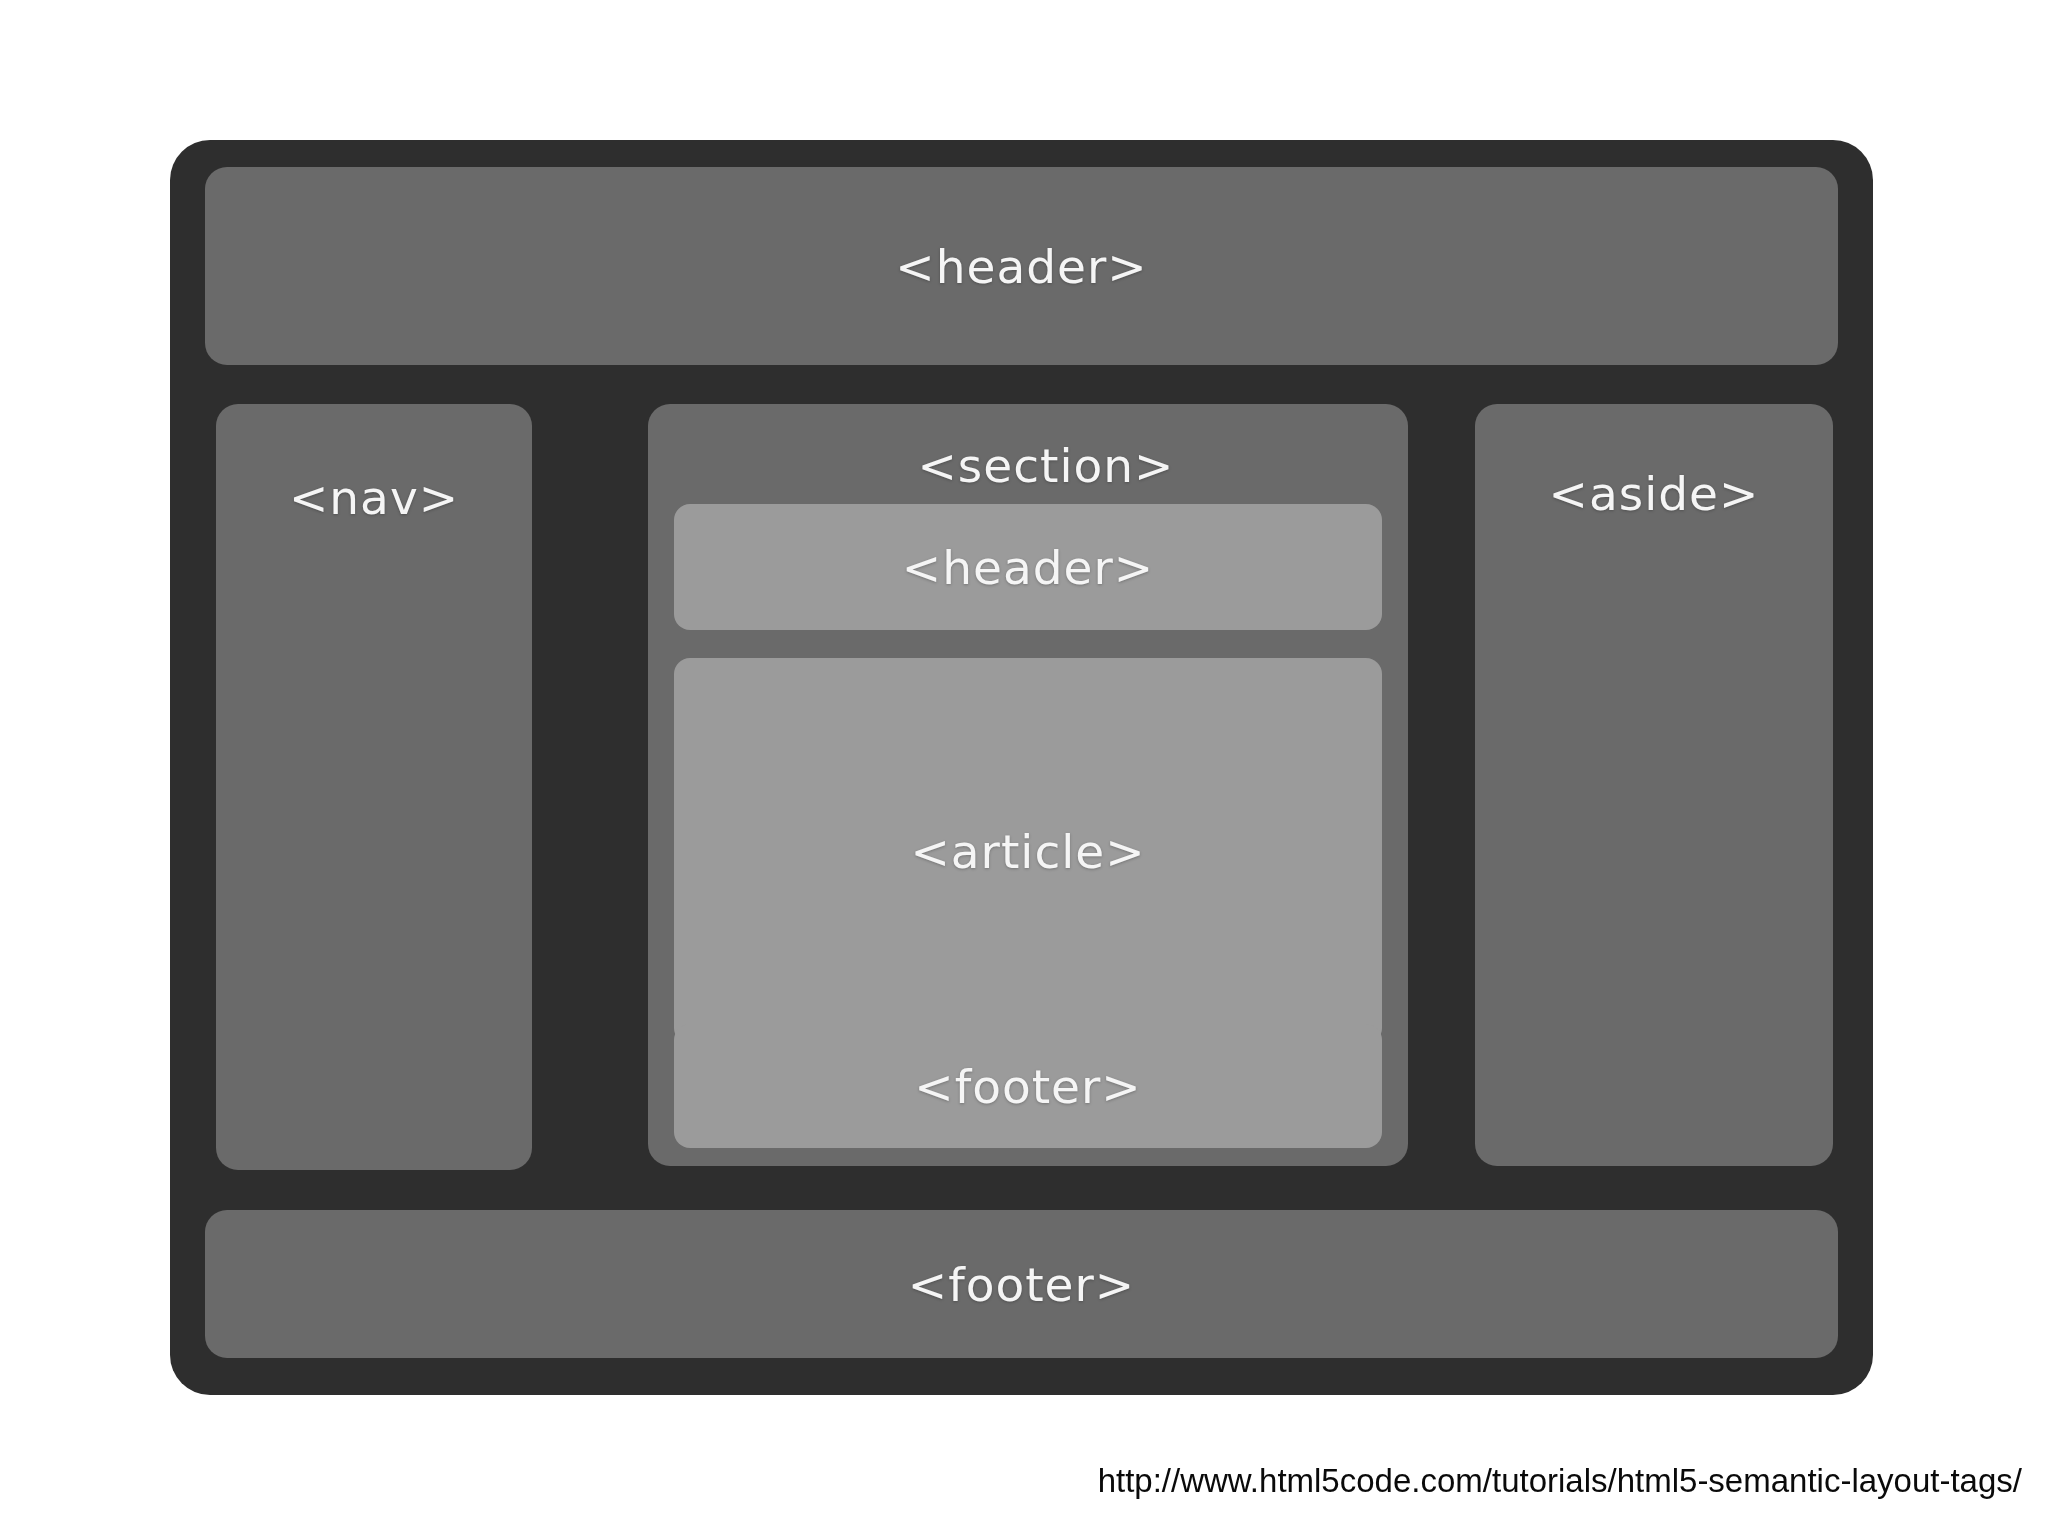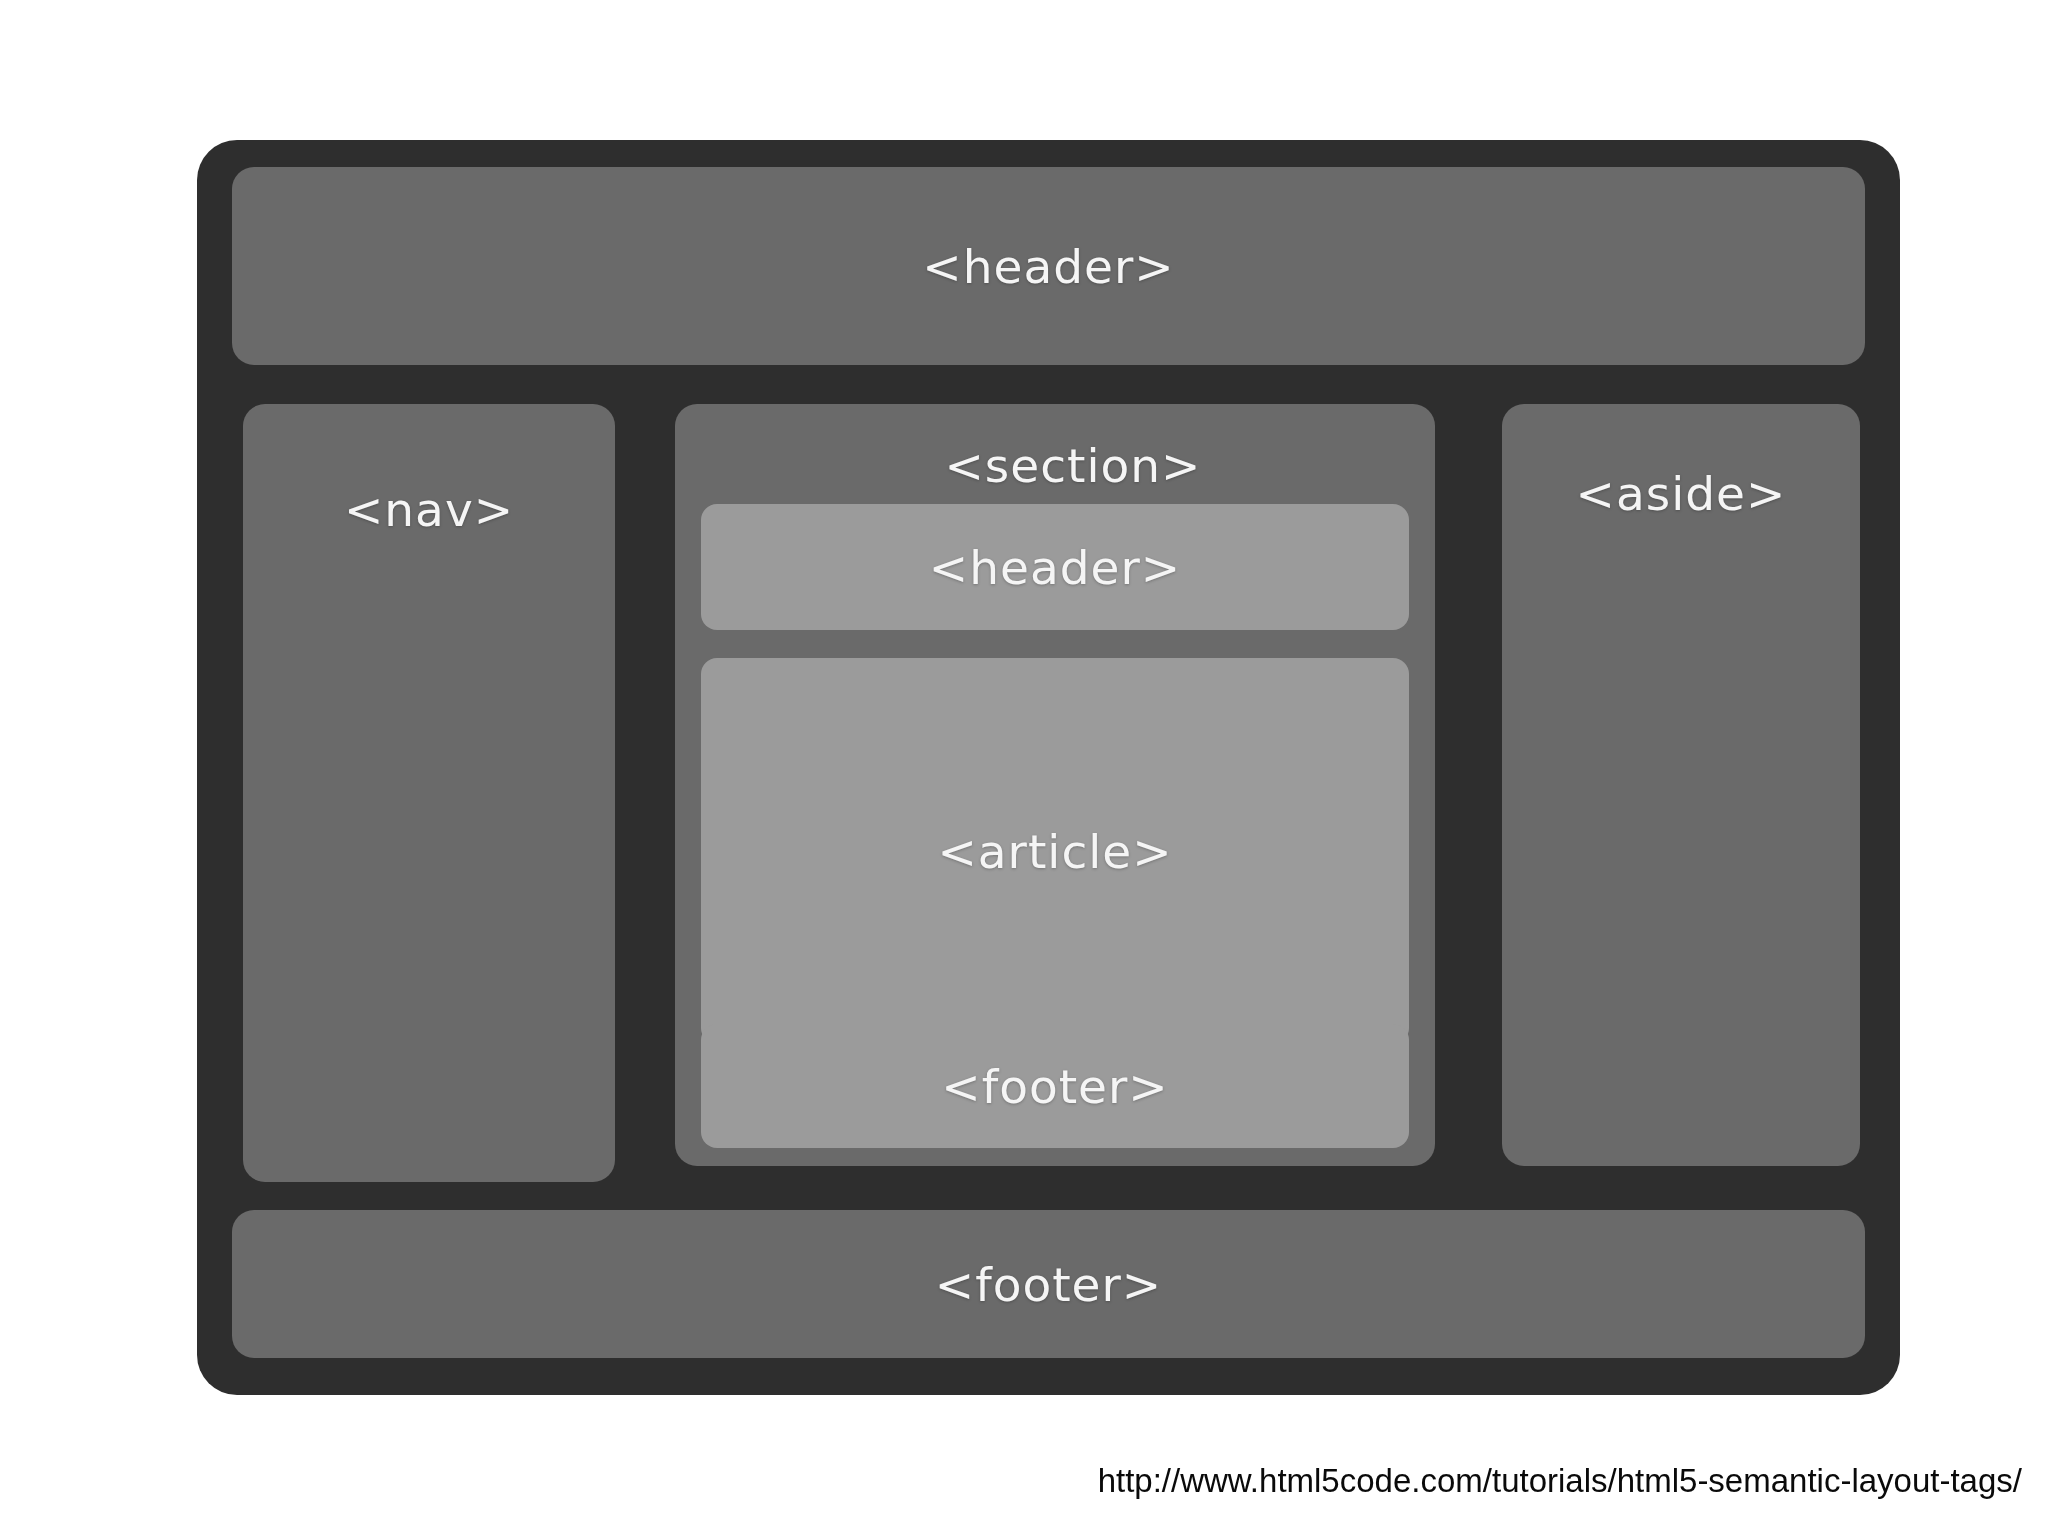--- a/index.html
+++ b/index.html
@@ -16,21 +16,20 @@
     overflow: hidden;
   }
   .frame {
     position: absolute;
     left: 170px;
     top: 140px;
     width: 1703px;
     height: 1255px;
     background: var(--frame, #2e2e2e);
     border-radius: 40px;
-    margin-left: 27px;
   }
   .box {
     position: absolute;
     background: var(--box, #6a6a6a);
     border-radius: 22px;
     color: var(--label, #f5f5f5);
     font-size: 47px;
     letter-spacing: 1px;
     text-shadow: 0 1px 3px rgba(0,0,0,0.25);
   }
@@ -46,23 +45,23 @@
   }
   .top-header {
     left: 35px;
     top: 27px;
     width: 1633px;
     height: 198px;
   }
   .nav-box {
     left: 46px;
     top: 264px;
-    width: 372px;
+    width: 316px;
     height: 762px;
-    padding-top: 16px;
+    padding-top: 4px;
   }
   .nav-box span, .aside-box span { margin-top: 62px; }
   .section-box {
     left: 478px;
     top: 264px;
     width: 760px;
     height: 762px;
   }
   .section-box > .section-label {
     display: block;

